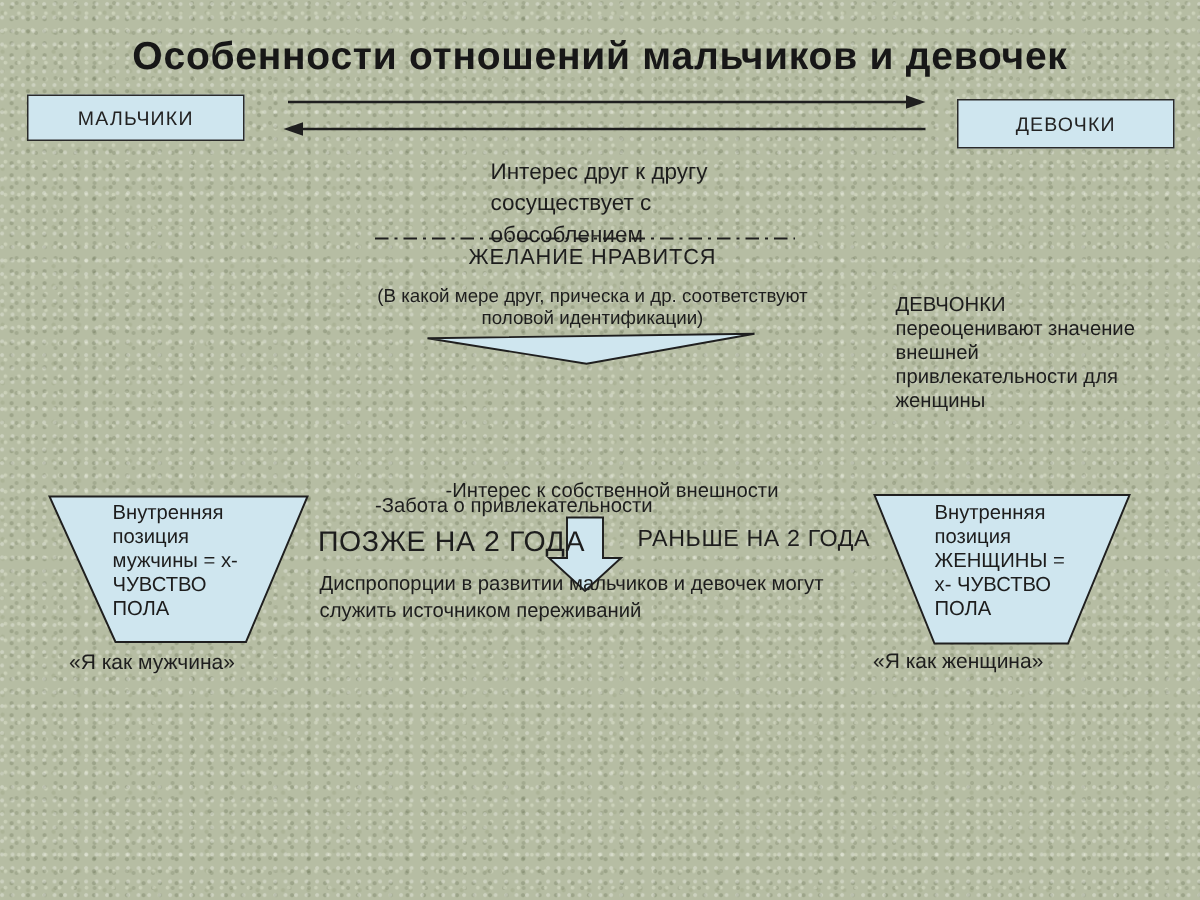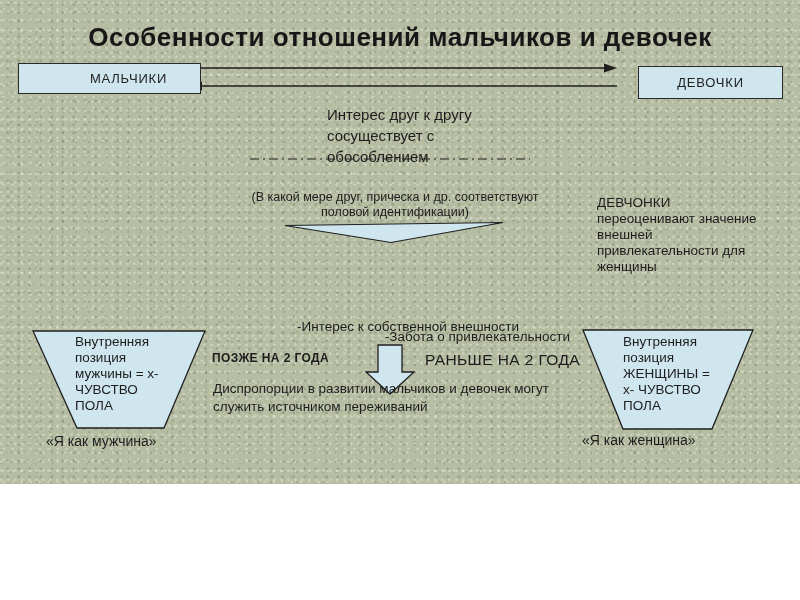--- a/index.html
+++ b/index.html
@@ -1,18 +1,18 @@
 <!DOCTYPE html>
 <html><head>
 <meta charset="utf-8">
 <style>
   html,body{margin:0;padding:0;}
   .slide{
     position:relative;
-    width:800px;height:484px;
+    width:800px;height:600px;
     overflow:hidden;
     font-family:"Liberation Sans", sans-serif;
     color:#1d1d1d;
     background-color:#b6bda3;
     background-image:
       radial-gradient(circle at 20% 30%, rgba(255,255,255,.30) 1px, transparent 1.6px),
       radial-gradient(circle at 70% 60%, rgba(88,98,68,.28) 1px, transparent 1.7px),
       radial-gradient(circle at 40% 80%, rgba(232,236,216,.42) 1px, transparent 1.5px),
       radial-gradient(circle at 85% 20%, rgba(100,110,80,.24) 1px, transparent 1.6px),
       radial-gradient(circle at 10% 65%, rgba(140,148,112,.25) 1px, transparent 1.8px);
@@ -29,22 +29,22 @@
     display:flex;align-items:center;justify-content:center;
     font-size:13px;letter-spacing:.8px;color:#222;
   }
   svg.layer{position:absolute;left:0;top:0;z-index:1;}
   .txt{z-index:2;}
   .interest-note{left:327px;top:104px;width:190px;font-size:15px;line-height:21px;}
   .desire-label{left:270px;top:164px;width:250px;text-align:center;font-size:14.5px;letter-spacing:.6px;}
   .ident-note{left:225px;top:190px;width:340px;text-align:center;font-size:12.5px;line-height:15px;}
   .girls-note{left:597px;top:195px;width:180px;font-size:13.5px;line-height:16px;}
   .own-appearance{left:248px;top:302px;width:320px;text-align:center;font-size:13.5px;margin-top:17px;}
-  .attr-care{left:250px;top:329px;width:320px;text-align:right;font-size:13.5px;}
-  .later-label{left:212px;top:351px;font-size:12px;font-weight:700;letter-spacing:.4px;}
+  .attr-care{left:250px;top:329px;width:320px;text-align:left;font-size:13.5px;}
+  .later-label{left:212px;top:351px;font-size:19px;font-weight:400;letter-spacing:.4px;}
   .earlier-label{left:425px;top:351px;font-size:15.5px;font-weight:500;letter-spacing:.4px;}
   .disparity-note{left:213px;top:380px;width:370px;font-size:13.5px;line-height:18px;}
   .male-pos{left:75px;top:334px;width:120px;font-size:13.5px;line-height:16px;}
   .female-pos{left:623px;top:334px;width:120px;font-size:13.5px;line-height:16px;}
   .male-quote{left:46px;top:433px;font-size:14px;}
   .female-quote{left:582px;top:432px;font-size:14px;}
   .primary-note{left:528px;top:458px;width:250px;font-size:13px;line-height:17px;}
 </style>
 </head>
 <body>
@@ -69,32 +69,33 @@
 
     <polygon points="378,345 402,345 402,372 414,372 390,394 366,372 378,372" fill="#cfe6ef" stroke="#1f1f1f" stroke-width="1.3"></polygon>
 
     <polygon points="33,331 205,331 164,428 77,428" fill="#cfe6ef" stroke="#1f1f1f" stroke-width="1.3"></polygon>
 
     <polygon points="583,330 753,330 712,429 623,429" fill="#cfe6ef" stroke="#1f1f1f" stroke-width="1.3"></polygon>
   </svg>
 
   <div class="abs txt title">Особенности отношений мальчиков и девочек</div>
 
-  <div class="abs txt bluebox" style="left:18px;top:63px;width:143px;height:29px;padding-left:38px;">
+  <div class="abs txt bluebox" style="left:18px;top:63px;width:143px;height:29px;">
     <span>МАЛЬЧИКИ</span>
   </div>
 
   <div class="abs txt bluebox" style="left:638px;top:66px;width:143px;height:31px;">
     <span>ДЕВОЧКИ</span>
   </div>
 
   <div class="abs txt pre interest-note">Интерес друг к другу
 сосуществует с
 обособлением</div>
 
+  <div class="abs txt desire-label">ЖЕЛАНИЕ НРАВИТСЯ</div>
 
   <div class="abs txt pre ident-note">(В какой мере друг, прическа и др. соответствуют
 половой идентификации)</div>
 
   <div class="abs txt pre girls-note">ДЕВЧОНКИ
 переоценивают значение
 внешней
 привлекательности для
 женщины</div>
 

